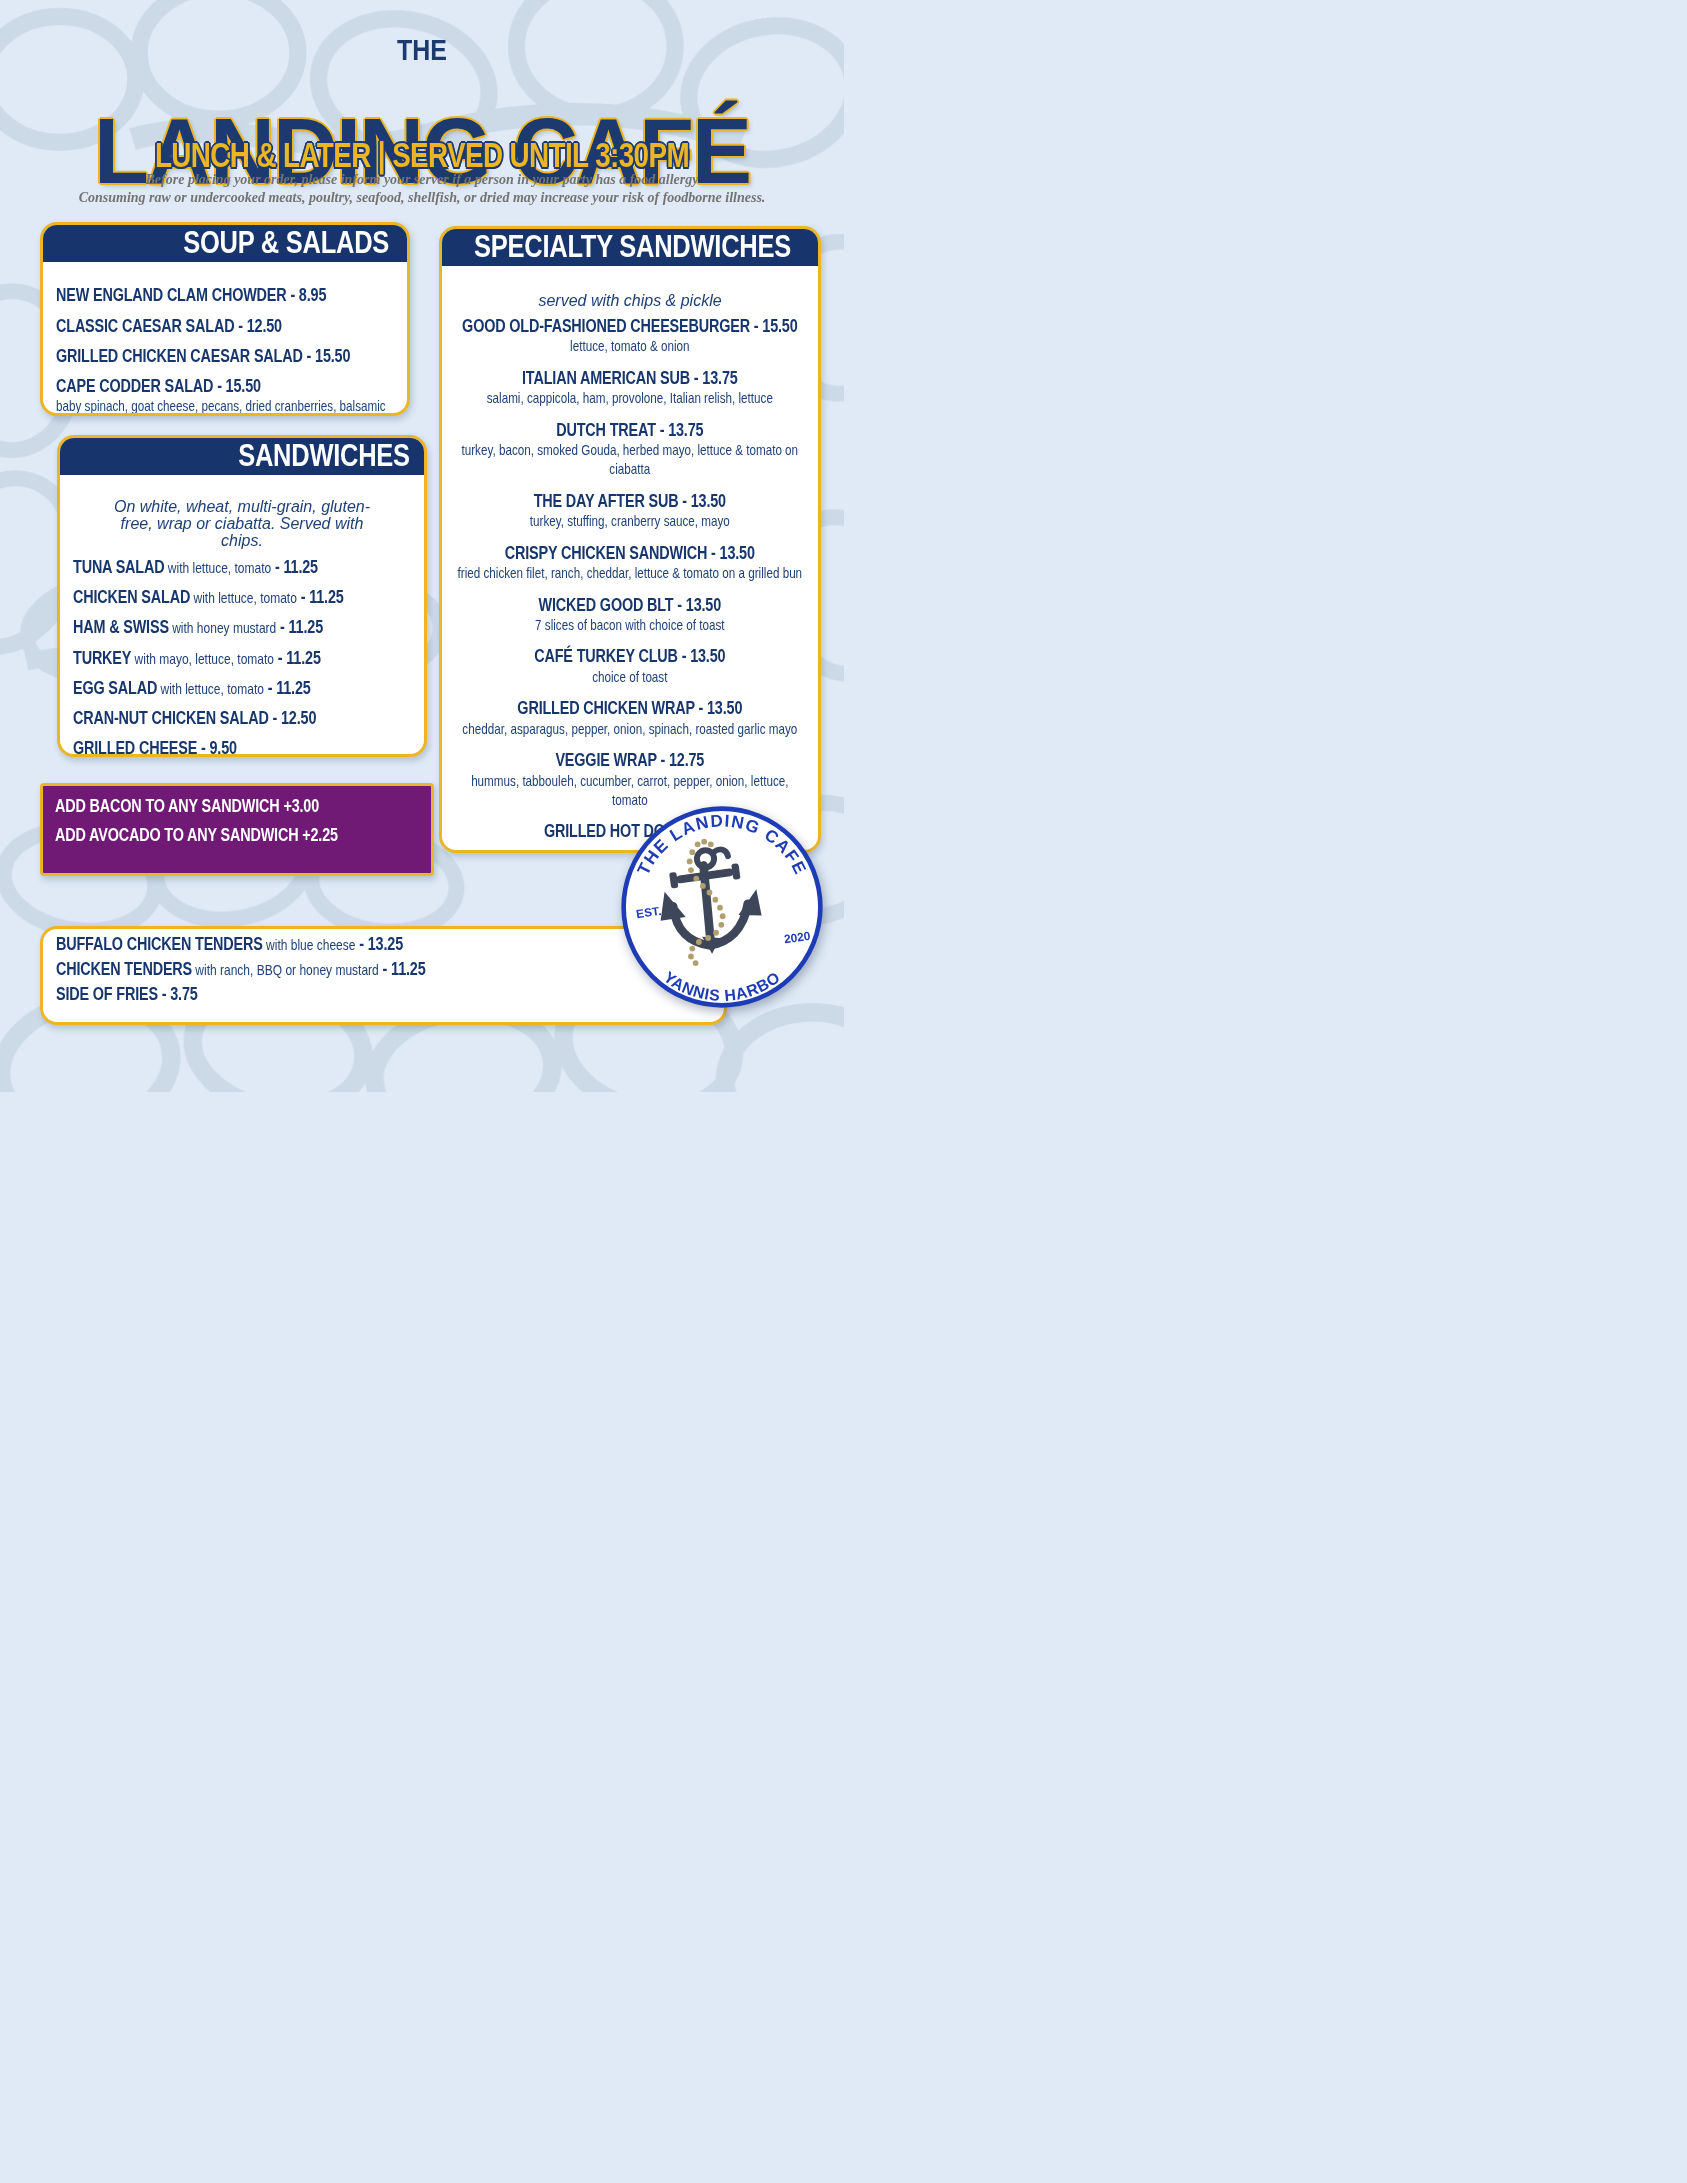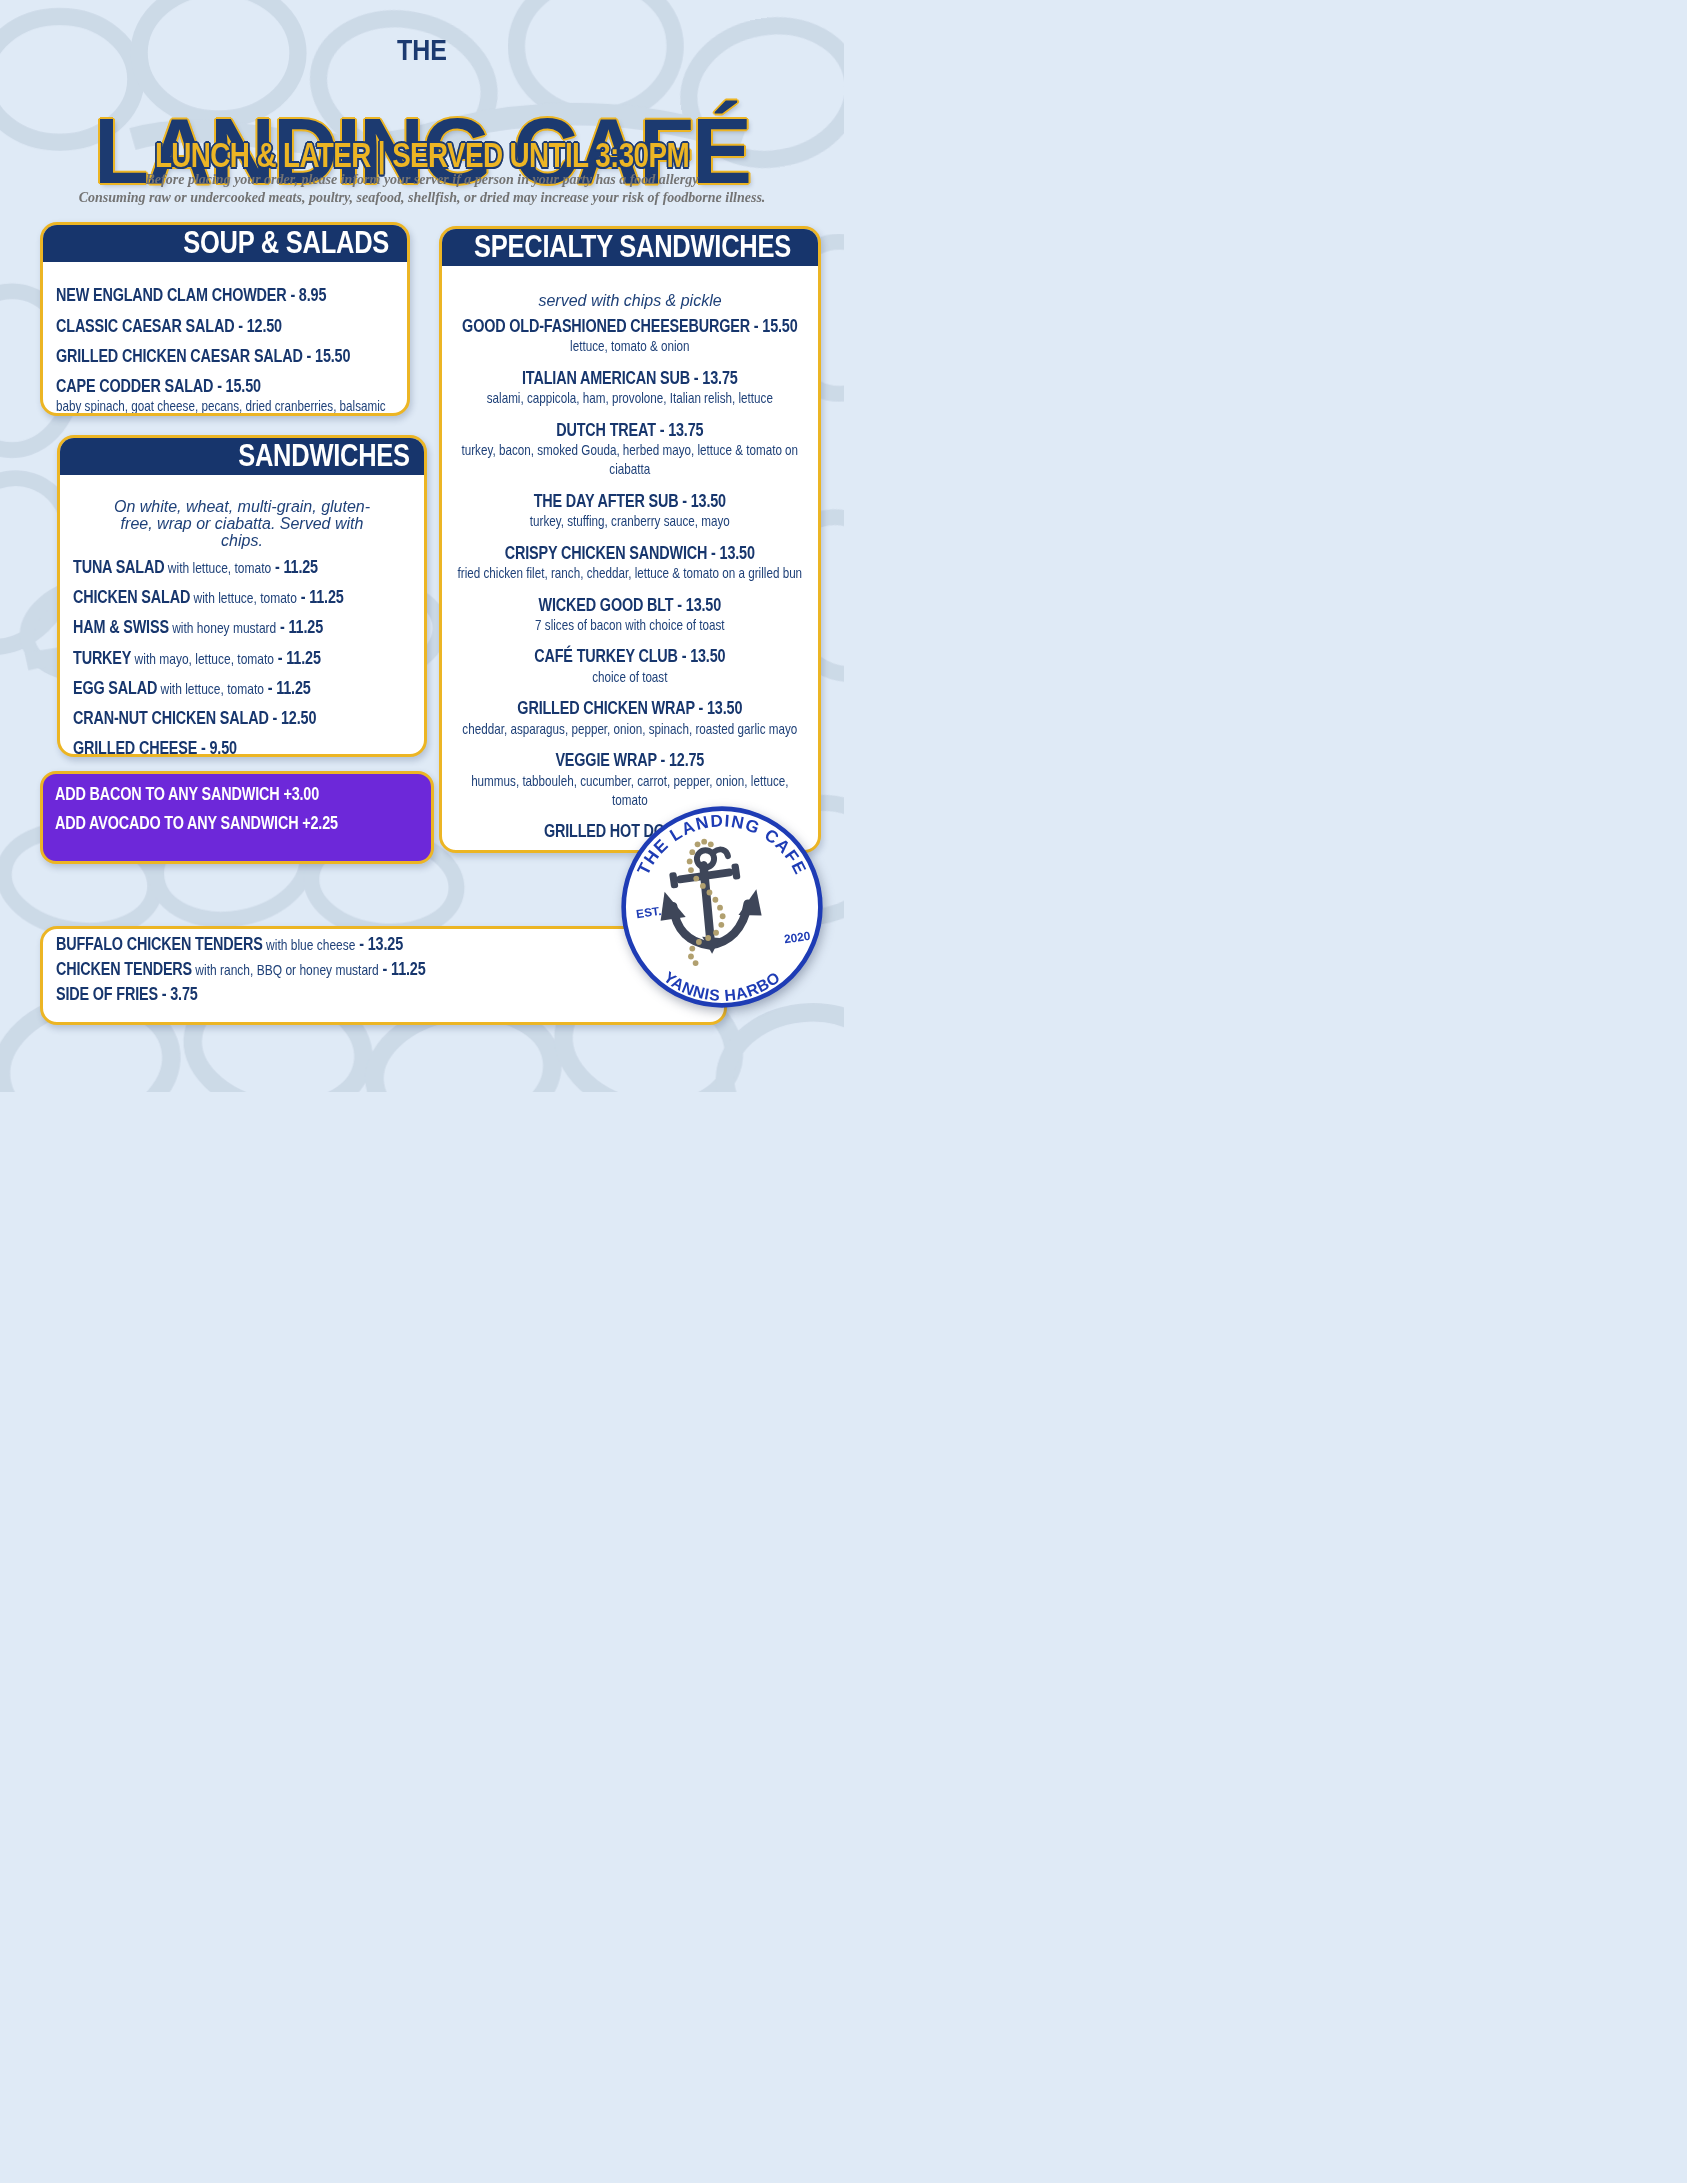--- a/index.html
+++ b/index.html
@@ -67,22 +67,22 @@
     font-weight:400;font-size:14.6px;color:#1e4078;line-height:1.3;margin-top:1.3px;
     width:125%;transform:scaleX(.8);transform-origin:left top;
   }
   .soup .menu-item{margin-bottom:11.2px;}
   .sandwiches .card-body{padding-top:5.3px;}
   .sandwiches .menu-item{margin-bottom:11.2px;}
   .specialty .menu-item{margin-bottom:12.6px;text-align:center;}
   .fryer .menu-item{margin-bottom:6px;}
   .fryer .band-title{transform:translateX(53px) scale(.85,1.02);}
   .addons{
-    position:absolute;background:#6d28d9;border:3.3px solid #ecb524;border-radius:16px;
-    z-index:2;box-shadow:2px 3.3px 6px rgba(40,60,100,.22);padding:11.2px 12px 5.3px 12px;
+    position:absolute;background:#701a75;border:3.3px solid #ecb524;border-radius:4px;
+    z-index:2;box-shadow:2px 3.3px 6px rgba(40,60,100,.22);padding:11.2px 12px 5.3px 12px;margin-top:12px;
   }
   .addons .menu-item{margin-bottom:9.3px;}
   .addons .item-line{color:#ffffff;font-size:18px;}
   .badge{position:absolute;left:621px;top:806px;width:202px;height:202px;z-index:5;
     filter:drop-shadow(2.6px 4px 5.3px rgba(30,40,70,.35));}
 </style>
 </head>
 <body>
 
 <svg class="deco-layer" viewBox="0 0 1275 1650" xmlns="http://www.w3.org/2000/svg" aria-hidden="true">

